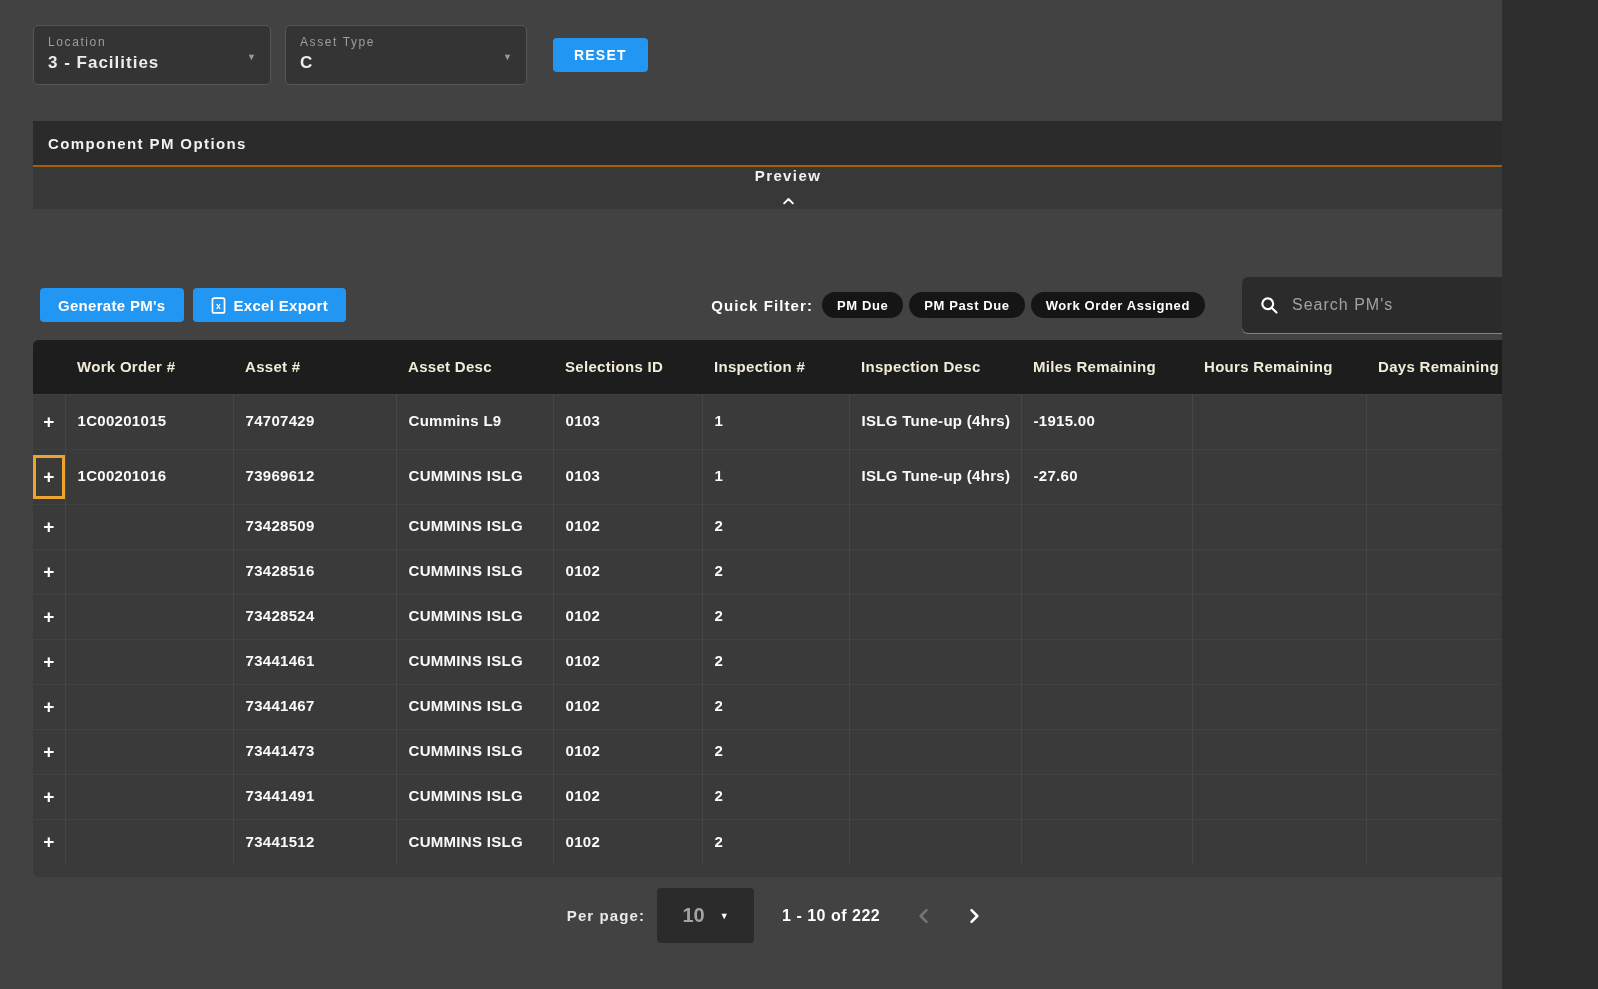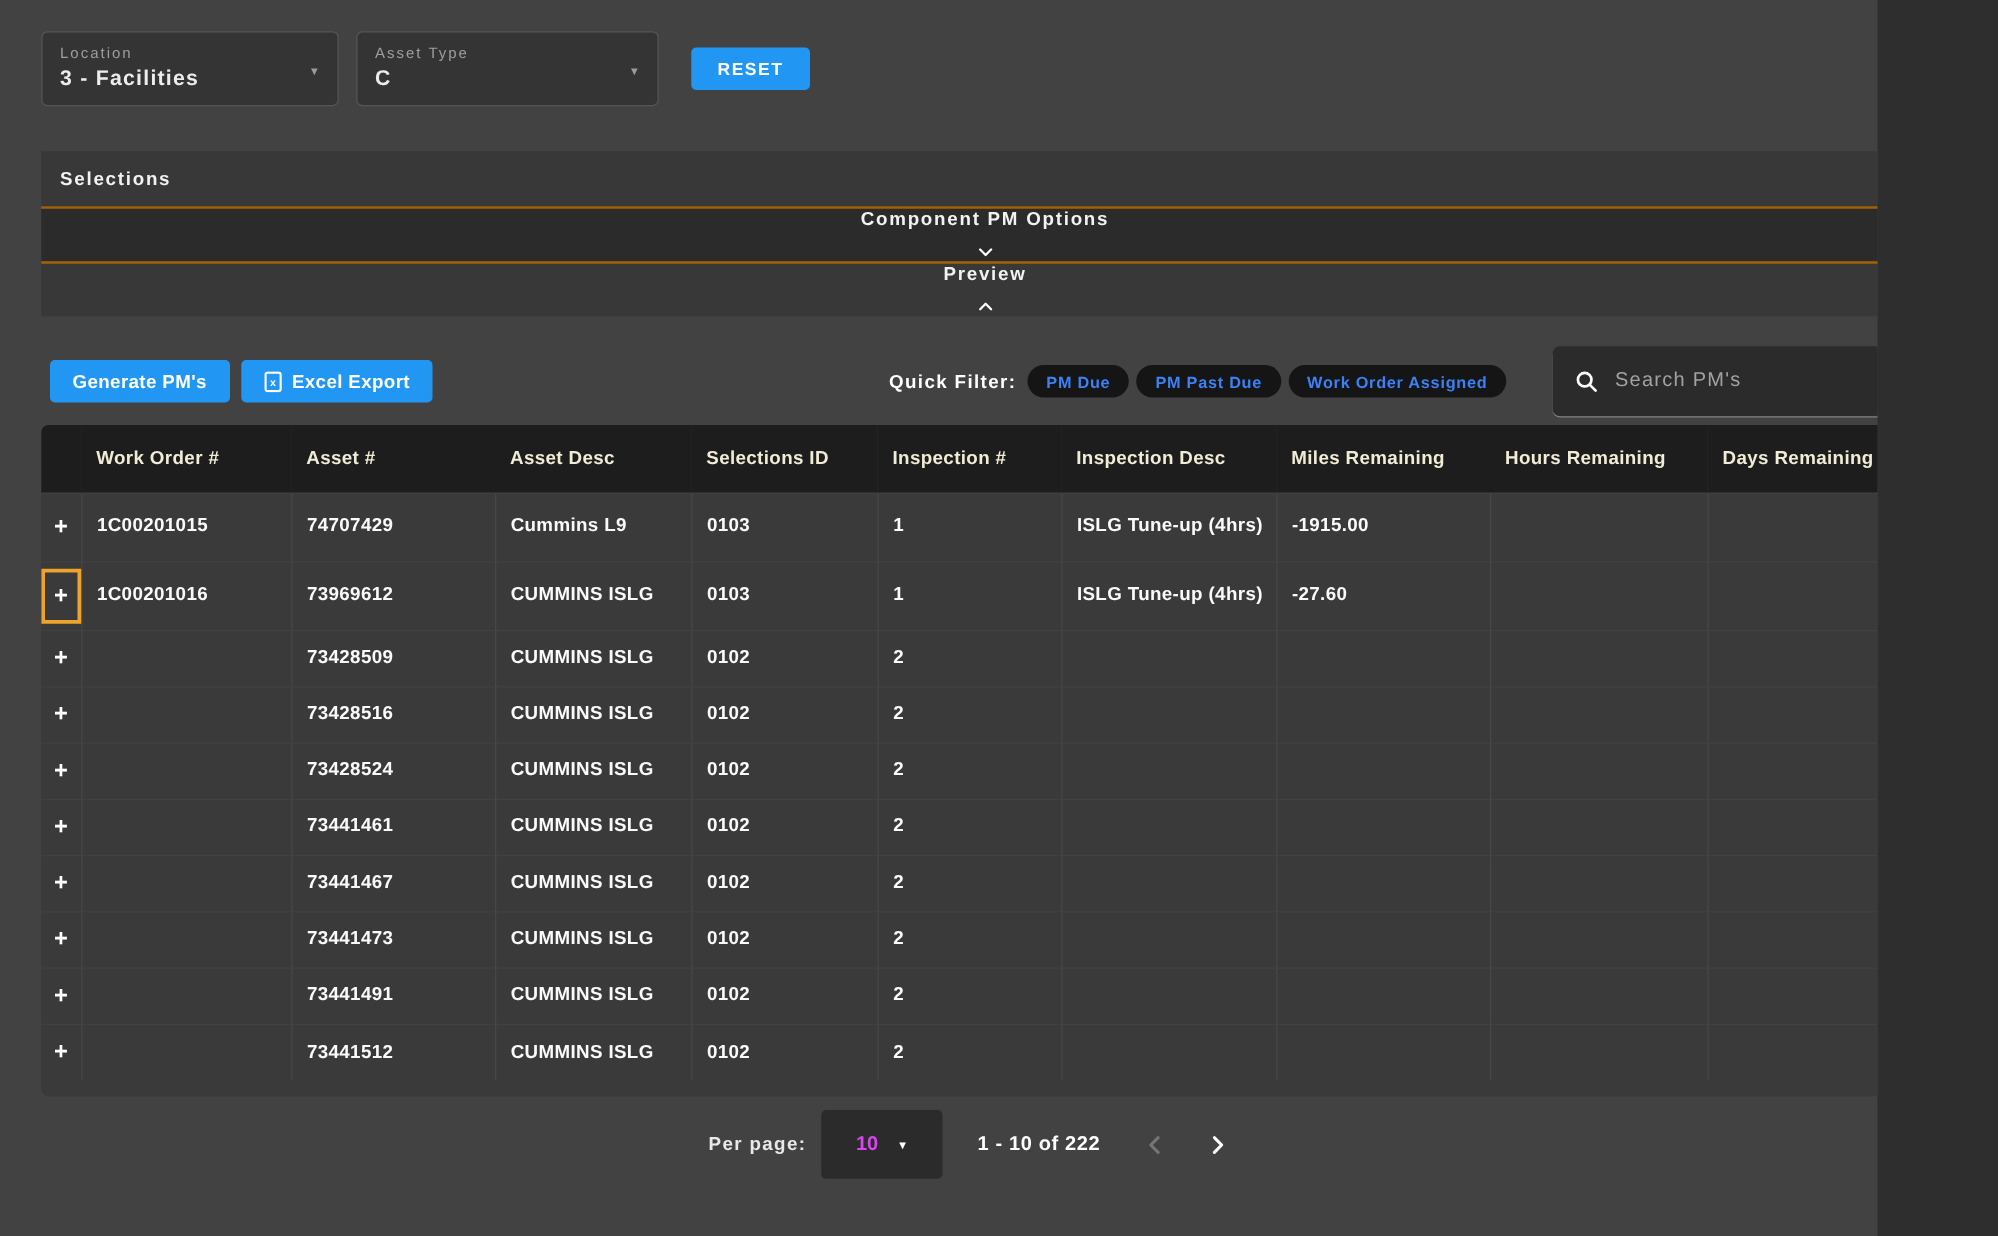--- a/index.html
+++ b/index.html
@@ -39,21 +39,21 @@
     display:flex;align-items:center;}
   .tb-btn{height:34px;padding:0 18px;background:var(--accent);color:#fff;border:none;
     border-radius:4px;font-family:inherit;font-size:15px;font-weight:700;letter-spacing:.3px;
     cursor:pointer;display:inline-flex;align-items:center;gap:8px;}
   .btn-generate{margin-left:7px;}
   .btn-excel{margin-left:9px;}
   .tb-spacer{flex:1;}
   .qf-label{font-size:15px;font-weight:700;color:#fff;letter-spacing:1.1px;margin-right:9px;}
   .chips{display:flex;gap:6px;}
   .chip{height:26px;display:inline-flex;align-items:center;padding:5px 15px;background:var(--chip-bg);
-    color:#3b82f6;font-size:13px;font-weight:700;letter-spacing:.6px;border-radius:14px;cursor:pointer;}
+    color:#ffffff;font-size:13px;font-weight:700;letter-spacing:.6px;border-radius:14px;cursor:pointer;}
   .search-box{width:332px;height:56px;margin-left:37px;background:#2b2b2b;border-radius:6px;
     display:flex;align-items:center;padding:0 17px;box-shadow:0 1px 0 rgba(255,255,255,.35);}
   .search-box svg{flex:0 0 auto;margin-right:13px;}
   .search-input{flex:1;background:transparent;border:none;outline:none;color:#eee;
     font-family:inherit;font-size:16px;letter-spacing:1px;}
   .search-input::placeholder{color:#a2a2a2;}
 
   
   .table-wrap{position:absolute;top:340px;left:33px;width:1541px;background:var(--row-bg);
     border-radius:6px;overflow:hidden;padding-bottom:13px;}
@@ -69,21 +69,21 @@
   .plus{display:inline-flex;width:32px;height:44px;align-items:center;justify-content:center;
     color:#fff;font-size:19px;font-weight:700;cursor:pointer;border:3px solid transparent;}
   .plus.hl{border-color:var(--highlight);}
 
   
   .pagination{position:absolute;top:888px;left:33px;width:1541px;height:55px;
     display:flex;align-items:center;justify-content:center;padding-right:52px;}
   .pp-label{font-size:15px;font-weight:700;color:#e8e8e8;letter-spacing:1.1px;margin-right:12px;}
   .pp-box{width:97px;height:55px;background:#2b2b2b;border-radius:4px;display:flex;
     align-items:center;justify-content:center;gap:15px;cursor:pointer;margin-right:28px;}
-  .pp-value{font-size:16px;font-weight:700;color:#d946ef;}
+  .pp-value{font-size:20px;font-weight:700;color:#a3a3a3;}
   .pp-caret{color:#fff;font-size:9px;}
   .range-text{font-size:16px;font-weight:700;color:#fff;letter-spacing:.5px;margin-right:30px;}
   .pg-nav{background:none;border:none;cursor:pointer;display:flex;align-items:center;padding:4px;}
   .pg-prev{margin-right:22px;}
   .pg-prev svg{stroke:#757575;}
   .pg-next svg{stroke:#fff;}
 </style>
 </head>
 <body>
 
@@ -97,28 +97,20 @@
     </div>
     <div class="select-box asset">
       <div class="select-label">Asset Type</div>
       <div class="select-value">C</div>
       <span class="select-caret">▼</span>
     </div>
     <button class="reset-btn">RESET</button>
   </div>
 
   <div class="accordion">
-    <div class="acc-header">
-      <span class="acc-title">Selections</span>
-      <span class="acc-chevron">
-        <svg width="15" height="15" viewBox="0 0 24 24" fill="none" stroke-width="3" stroke-linecap="round" stroke-linejoin="round">
-            <polyline points="5 9 12 16 19 9"></polyline>
-          </svg>
-      </span>
-    </div>
     <div class="acc-header dark">
       <span class="acc-title">Component PM Options</span>
       <span class="acc-chevron">
         <svg width="15" height="15" viewBox="0 0 24 24" fill="none" stroke-width="3" stroke-linecap="round" stroke-linejoin="round">
             <polyline points="5 9 12 16 19 9"></polyline>
           </svg>
       </span>
     </div>
     <div class="acc-header">
       <span class="acc-title">Preview</span>

